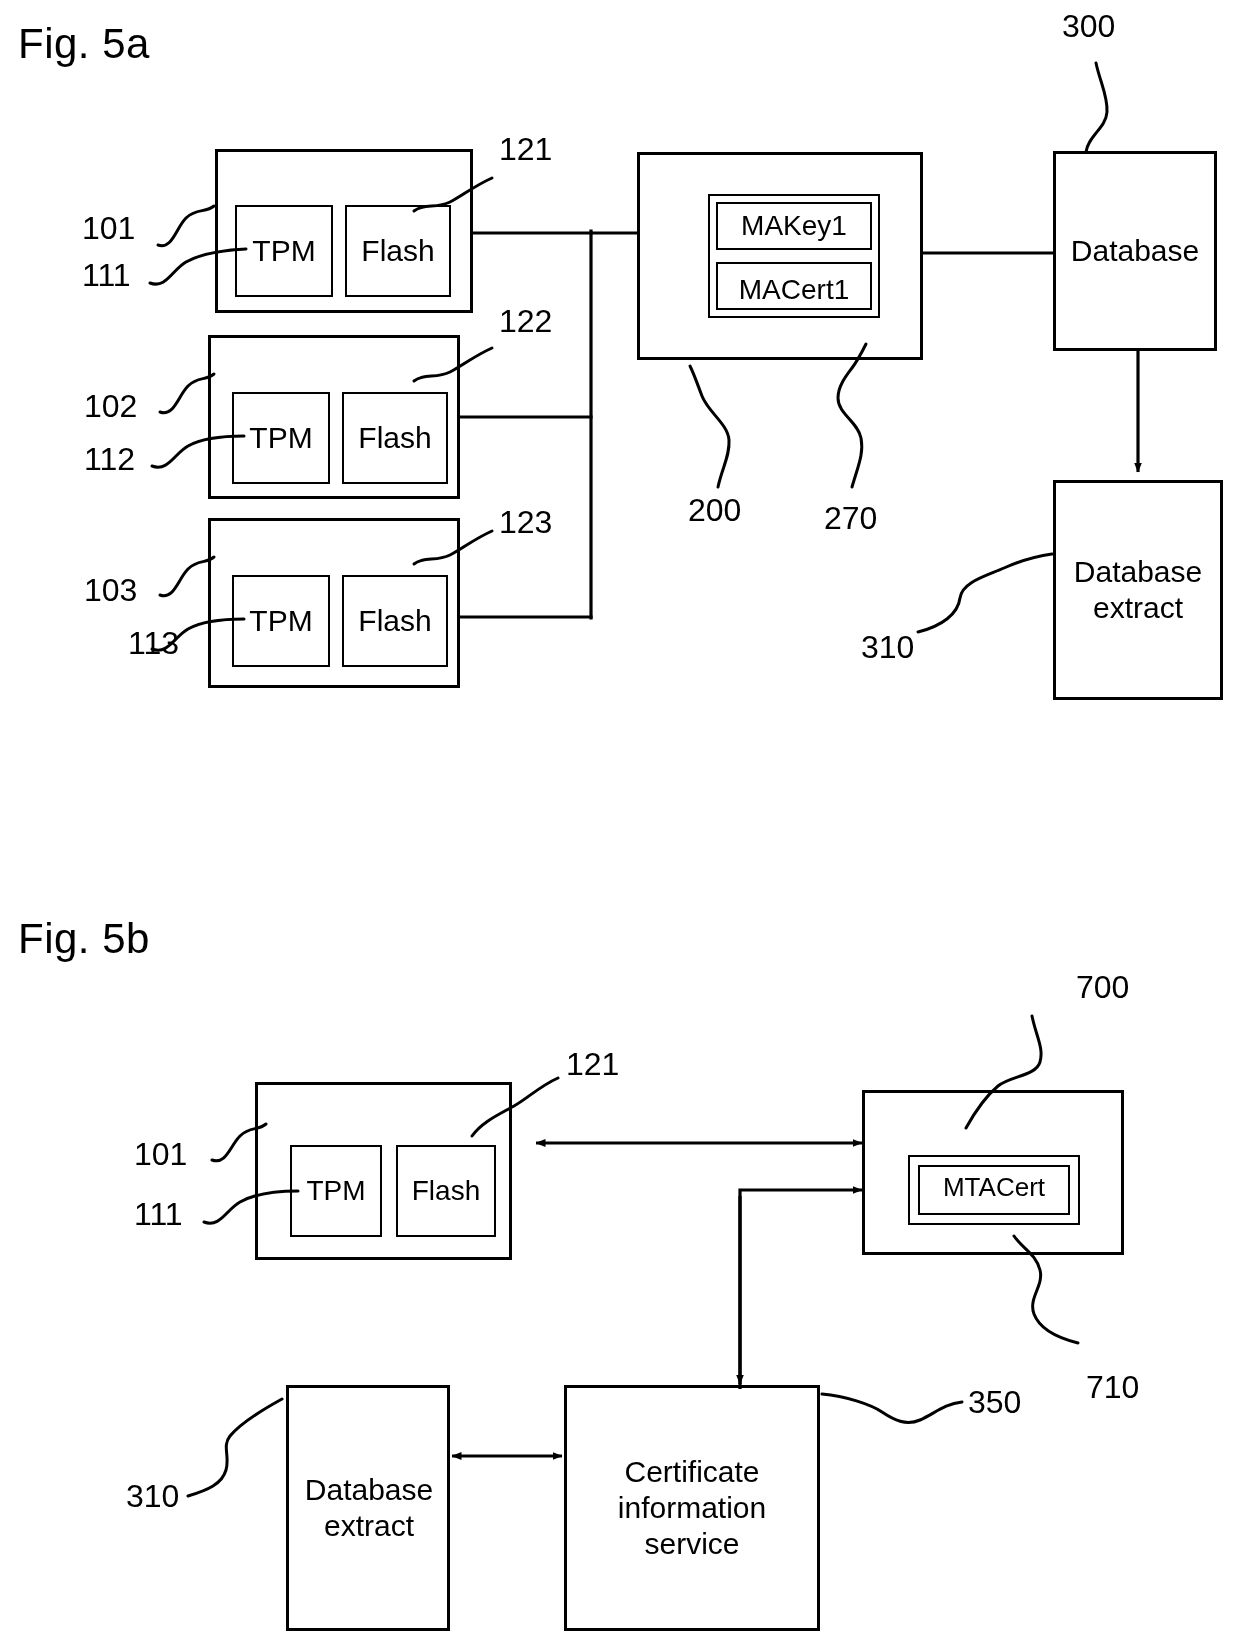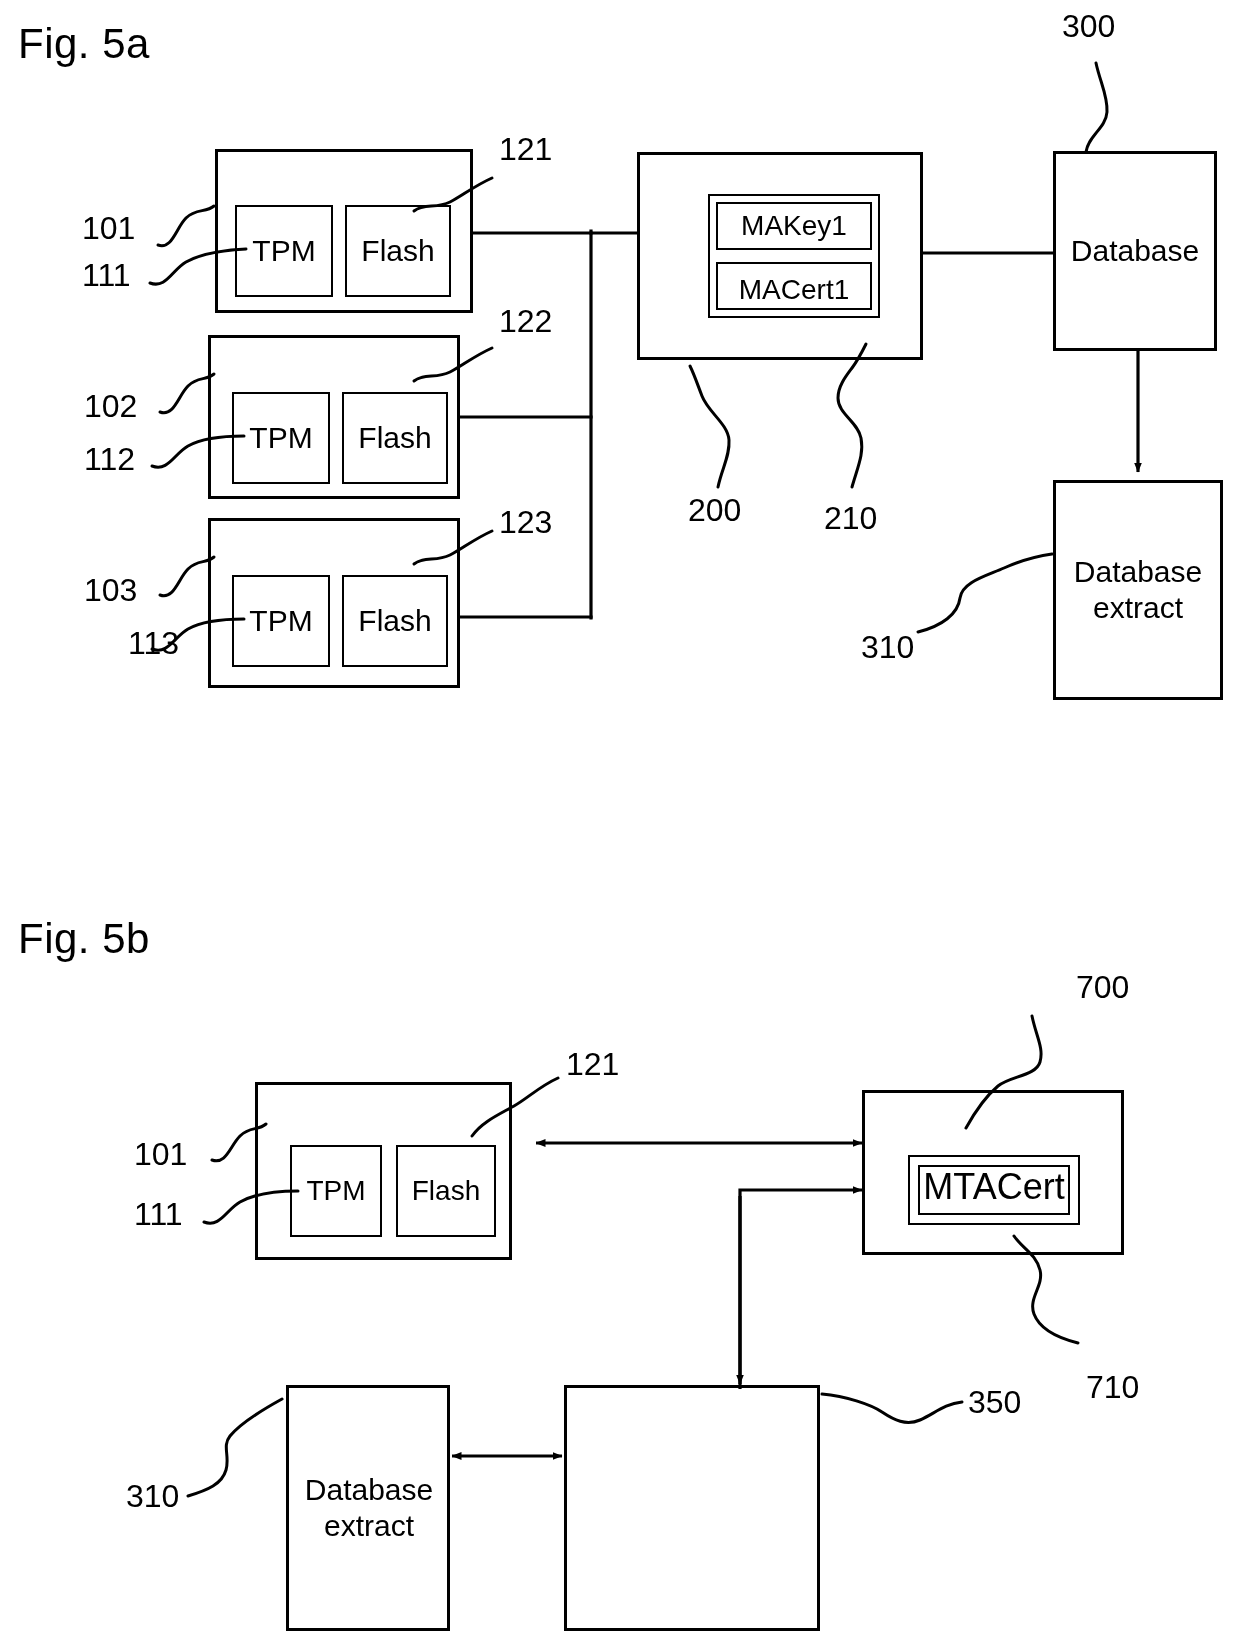--- a/index.html
+++ b/index.html
@@ -197,44 +197,49 @@
 
   <div class="refnum" style="left:84px; top:388px;">102</div>
   <div class="refnum" style="left:84px; top:441px;">112</div>
   <div class="refnum" style="left:499px; top:303px;">122</div>
 
   <div class="refnum" style="left:84px; top:572px;">103</div>
   <div class="refnum" style="left:84px; top:625px;margin-left:44px;">113</div>
   <div class="refnum" style="left:499px; top:504px;text-align:center;">123</div>
 
   <div class="refnum" style="left:688px; top:492px;">200</div>
-  <div class="refnum" style="left:824px; top:500px;">210</div>
+  <div class="refnum" style="left:824px; top:500px;">270</div>
   <div class="refnum" style="left:1062px; top:8px;">300</div>
   <div class="refnum" style="left:861px; top:629px;">310</div>
 
   <div class="fig-title" style="left:18px; top:915px;">Fig. 5b</div>
 
   <div class="box" style="left:255px; top:1082px; width:257px; height:178px;"></div>
   <div class="box-thin" style="left:290px; top:1145px; width:92px; height:92px;"></div>
   <div class="boxlabel" style="left:290px; top:1145px; width:92px; height:92px; font-size:28px;">TPM</div>
   <div class="box-thin" style="left:396px; top:1145px; width:100px; height:92px;"></div>
   <div class="boxlabel" style="left:396px; top:1145px; width:100px; height:92px; font-size:28px;">Flash</div>
 
   <div class="box" style="left:862px; top:1090px; width:262px; height:165px;"></div>
   <div class="box-thin" style="left:908px; top:1155px; width:172px; height:70px;"></div>
   <div class="box-thin" style="left:918px; top:1165px; width:152px; height:50px;"></div>
-  <div class="boxlabel" style="left:918px; top:1165px; width:152px; height:44px; font-size:36px;">MTACert</div>
+  <div class="boxlabel" style="left:918px; top:1165px; width:152px; height:44px; font-size:26px;">MTACert</div>
 
   <div class="box" style="left:286px; top:1385px; width:164px; height:246px;"></div>
   <div class="boxlabel multi" style="left:276px; top:1385px; width:186px; height:246px; flex-direction:column;">
     <span>Database</span>
     <span>extract</span>
   </div>
 
   <div class="box" style="left:564px; top:1385px; width:256px; height:246px;"></div>
+  <div class="boxlabel multi" style="left:564px; top:1385px; width:256px; height:246px; flex-direction:column;">
+    <span>Certificate</span>
+    <span>information</span>
+    <span>service</span>
+  </div>
 
   <div class="refnum" style="left:134px; top:1136px;">101</div>
   <div class="refnum" style="left:134px; top:1196px;">111</div>
   <div class="refnum" style="left:566px; top:1046px;">121</div>
   <div class="refnum" style="left:1076px; top:969px;">700</div>
   <div class="refnum" style="left:1086px; top:1325px;margin-top:44px;">710</div>
   <div class="refnum" style="left:968px; top:1384px;">350</div>
   <div class="refnum" style="left:126px; top:1478px;">310</div>
 
 </div>

